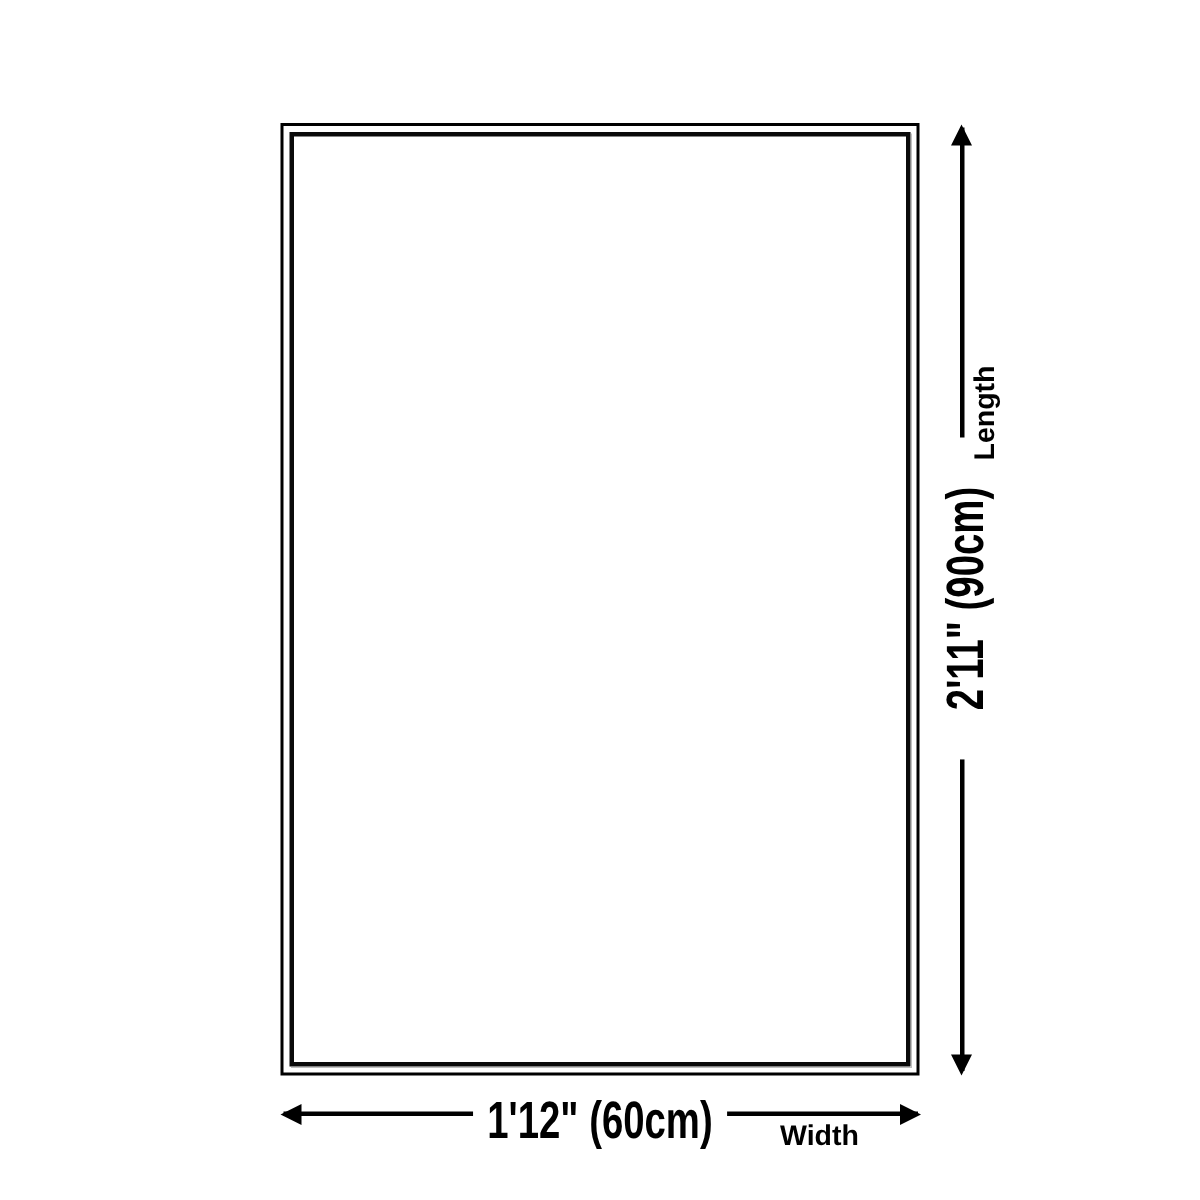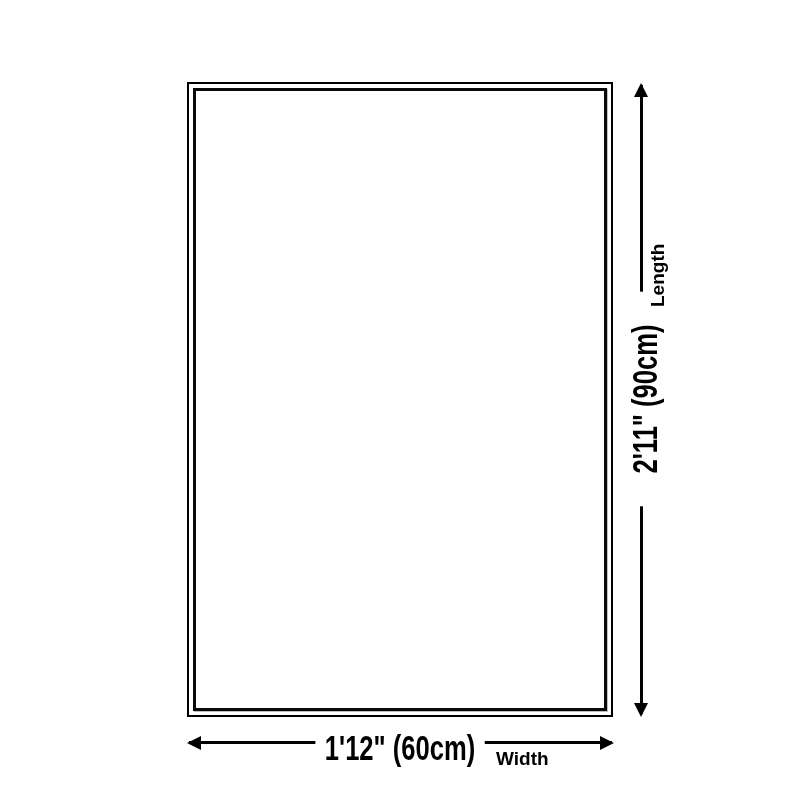--- a/index.html
+++ b/index.html
@@ -90,21 +90,21 @@
     font-size: 19px;
     line-height: 1;
     left: 50%;
     top: 50%;
   }
   .label-h {
     left: 400px; top: 747px;
     transform: translate(-50%, -50%);
   }
   .label-h .big { padding: 0 13px; }
-  .label-h .sub { margin-left: 96px; margin-top: 1px; }
+  .label-h .sub { margin-left: 120px; margin-top: 1px; }
 
   .label-v {
     left: 644px; top: 399px;
     transform: translate(-50%, -50%) rotate(-90deg);
   }
   .label-v .big { padding: 0 45px; }
   .label-v .sub { margin-left: 92px; margin-top: 3px; }
 </style>
 </head>
 <body>

